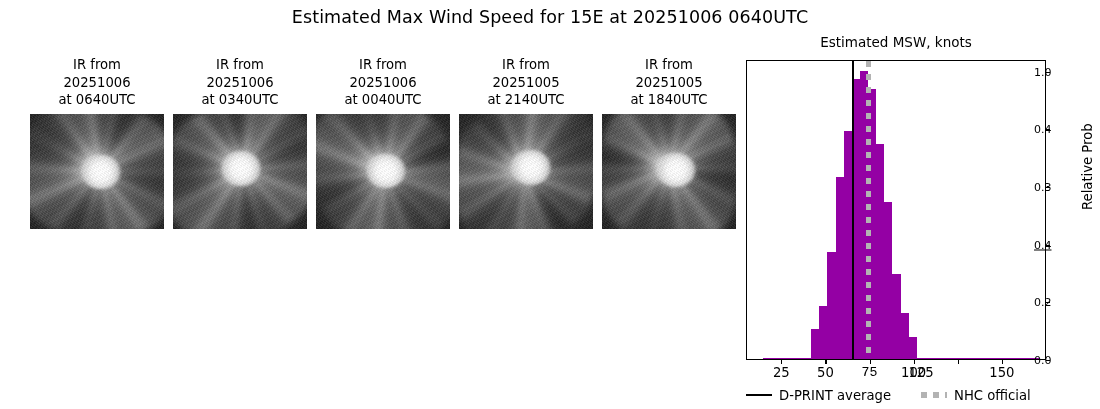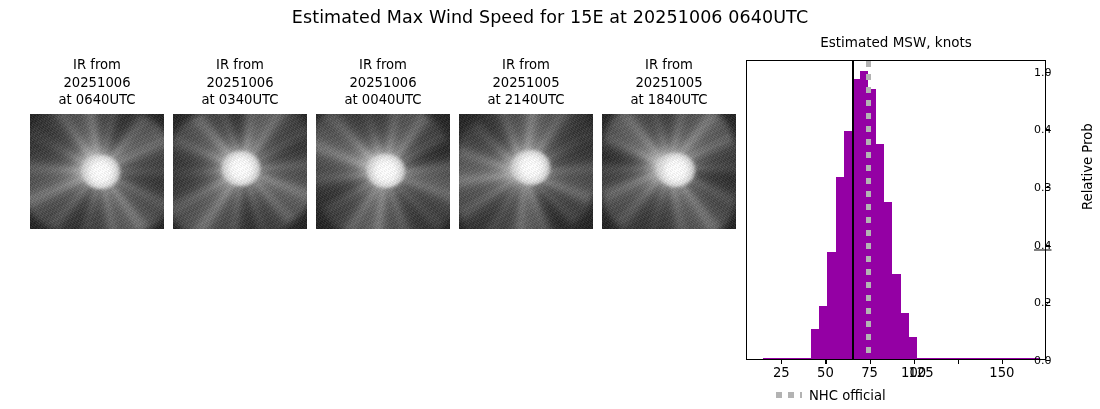--- a/index.html
+++ b/index.html
@@ -381,21 +381,21 @@
     <div id="dprint-line" style="left: 104.832px;"></div>
     <div id="nhc-line" style="left: 119.065px;"></div>
   </div>
 
   <div id="xticks-layer">
       <div class="xtick" style="left: 781.294px;"></div>
       <div class="xtick-label" style="left: 781.294px;">25</div>
       <div class="xtick" style="left: 825.412px;"></div>
       <div class="xtick-label" style="left: 825.412px; text-align: right;">50</div>
       <div class="xtick" style="left: 869.529px;"></div>
-      <div class="xtick-label" style="left: 869.529px;">75</div>
+      <div class="xtick-label" style="left: 869.529px; font-family: Liberation Mono, monospace;">75</div>
       <div class="xtick" style="left: 913.647px;"></div>
       <div class="xtick-label" style="left: 913.647px; text-align: center;">100</div>
       <div class="xtick" style="left: 957.765px;"></div>
       <div class="xtick-label" style="left: 921px;">125</div>
       <div class="xtick" style="left: 1001.88px;"></div>
       <div class="xtick-label" style="left: 1001.88px;">150</div>
     </div>
   <div id="yticks-layer">
       <div class="ytick" style="top: 360px;"></div>
       <div class="ytick-label" style="top: 360px;">0.0</div>
@@ -407,20 +407,24 @@
       <div class="ytick-label" style="top: 186.923px;">0.3</div>
       <div class="ytick" style="top: 129.231px;"></div>
       <div class="ytick-label" style="top: 129.231px;">0.4</div>
       <div class="ytick" style="top: 71.5385px;"></div>
       <div class="ytick-label" style="top: 71.5385px;">1.0</div>
     </div>
 
   <div id="ylabel">Relative Prob</div>
 
   <div id="hist-legend">
+    <div class="legend-entry">
+      <span class="legend-swatch-solid"></span>
+      <span class="legend-text">D-PRINT average</span>
+    </div>
     <div id="legend-gap"></div>
     <div class="legend-entry">
       <span class="legend-swatch-dotted"></span>
       <span class="legend-text">NHC official</span>
     </div>
   </div>
 
 </div>
 
 </body></html>

